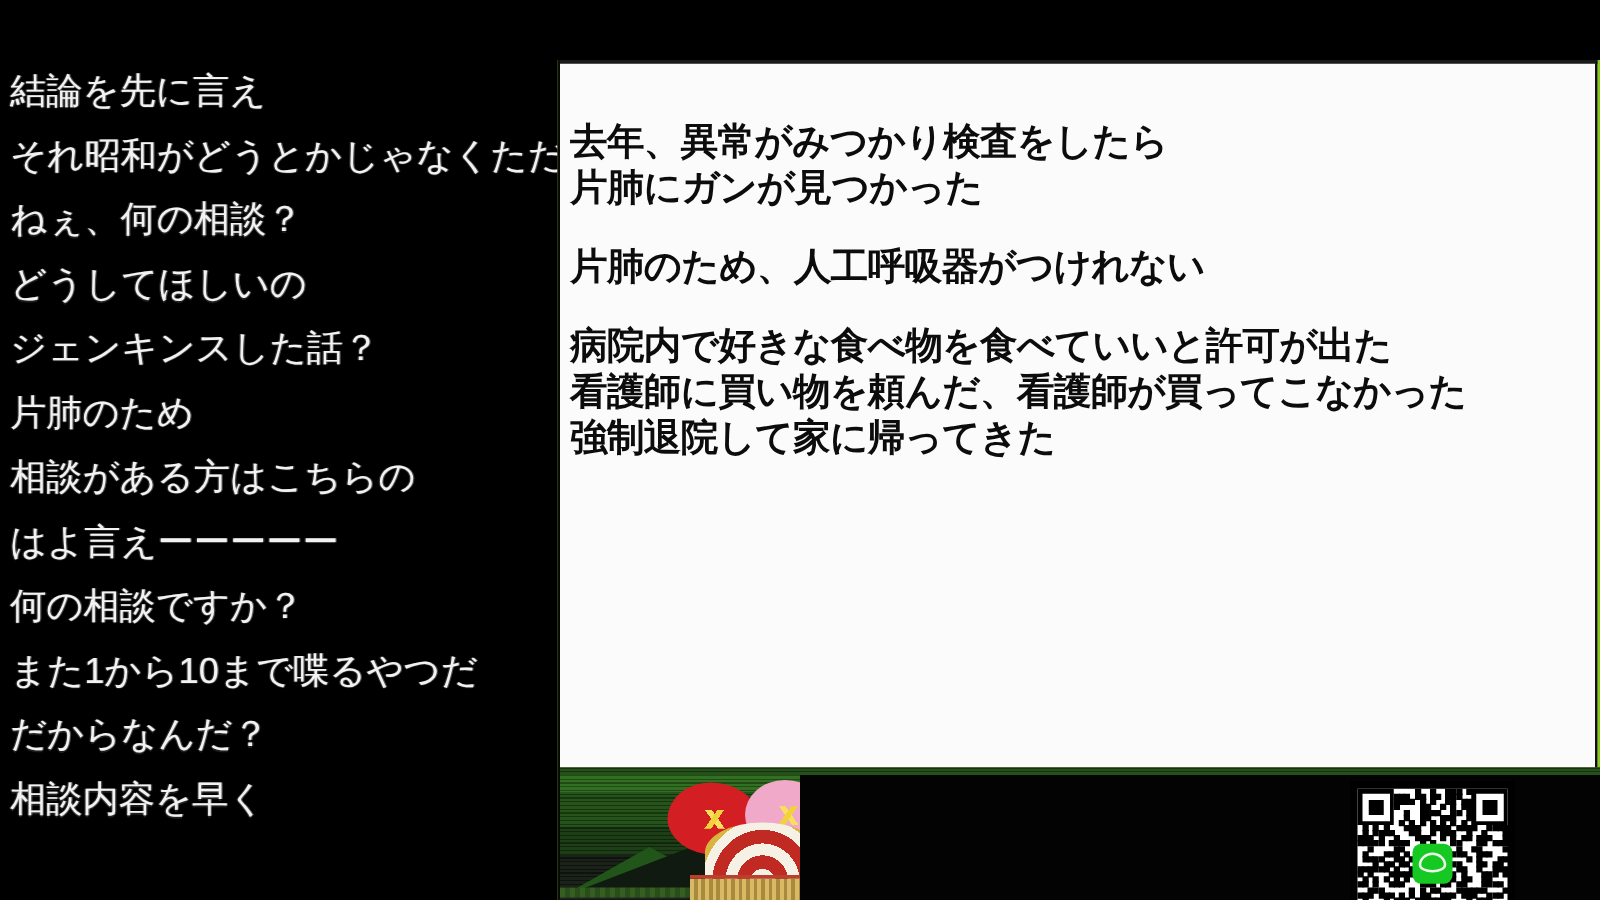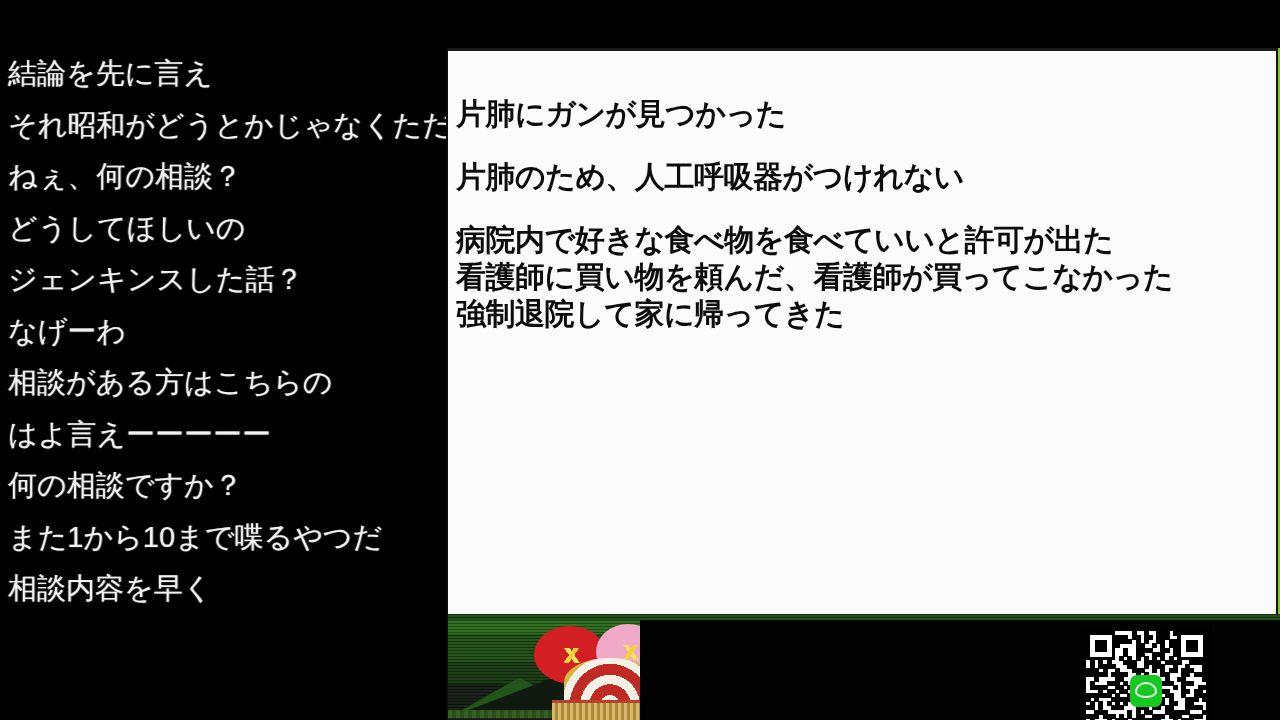--- a/index.html
+++ b/index.html
@@ -314,34 +314,36 @@
 
 <div id="screen">
 
   <div id="comment-panel">
     <div id="comment-list">
       <div class="comment-line">結論を先に言え</div>
       <div class="comment-line">それ昭和がどうとかじゃなくただの</div>
       <div class="comment-line">ねぇ、何の相談？</div>
       <div class="comment-line">どうしてほしいの</div>
       <div class="comment-line">ジェンキンスした話？</div>
-      <div class="comment-line">なげーわ</div>
+      <div class="comment-line">片肺のため</div>
       <div class="comment-line">相談がある方はこちらの</div>
       <div class="comment-line">はよ言えーーーーー</div>
       <div class="comment-line">何の相談ですか？</div>
       <div class="comment-line">また1から10まで喋るやつだ</div>
+      <div class="comment-line">だからなんだ？</div>
       <div class="comment-line">相談内容を早く</div>
     </div>
   </div>
 
   <div id="panel-divider"></div>
 
   <div id="article-panel">
     <div id="article-body">
       <div class="article-gap-lg"></div>
+      <div class="article-line">去年、異常がみつかり検査をしたら</div>
       <div class="article-line">片肺にガンが見つかった</div>
       <div class="article-gap-md"></div>
       <div class="article-line">片肺のため、人工呼吸器がつけれない</div>
       <div class="article-gap-md"></div>
       <div class="article-line">病院内で好きな食べ物を食べていいと許可が出た</div>
       <div class="article-line">看護師に買い物を頼んだ、看護師が買ってこなかった</div>
       <div class="article-line">強制退院して家に帰ってきた</div>
     </div>
   </div>
 

